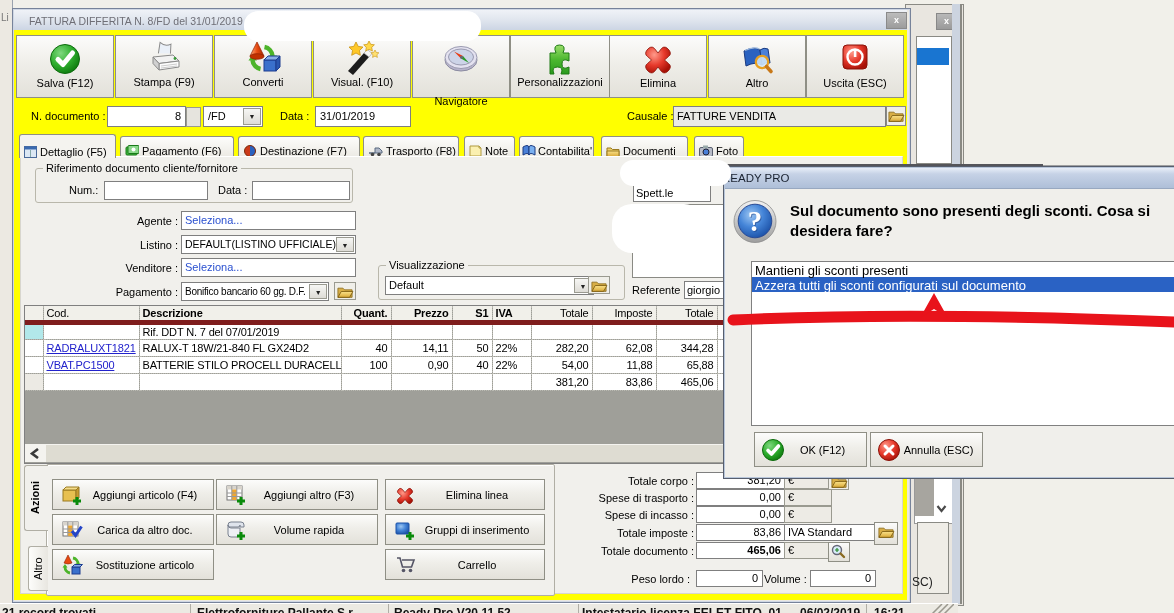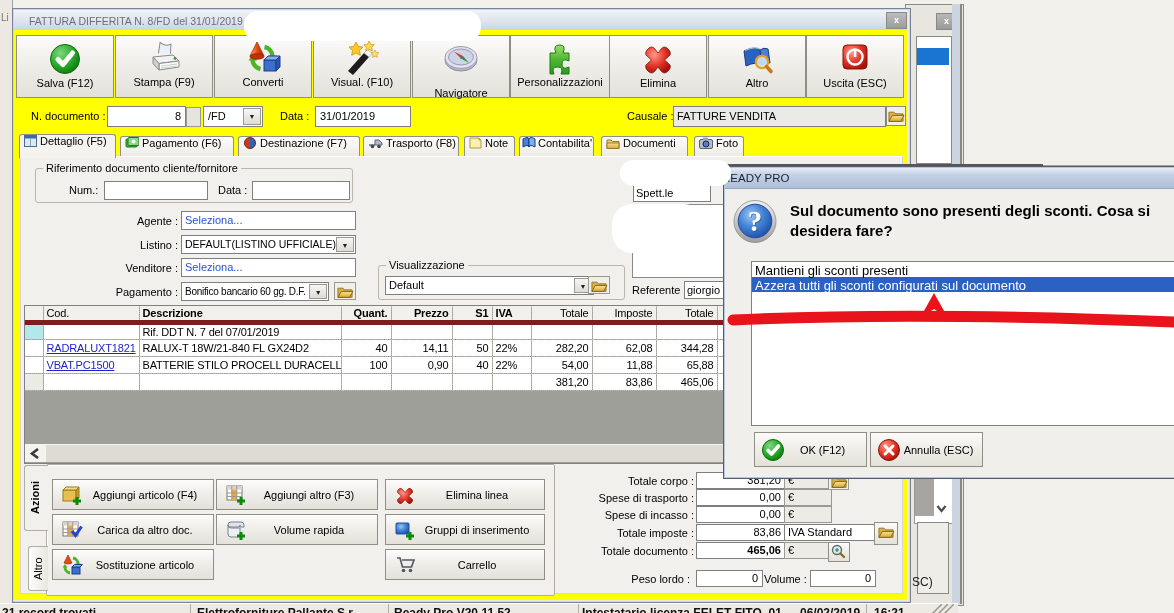--- a/index.html
+++ b/index.html
@@ -10,21 +10,21 @@
 .btn{background:linear-gradient(#fcfcfb,#efeee9 45%,#e3e1da);border:1px solid #8f8f85;text-align:center}
 .fld{background:#fff;border:1px solid #7f7f7f}
 .gfld{background:#edebe5;border:1px solid #9a9a90}
 .lbl{white-space:nowrap}
 .r{text-align:right}
 .grp{border:1px solid #b9b7ab;border-radius:3px}
 .grp>span{position:absolute;top:-7px;left:7px;background:#f1f0ec;padding:0 3px;white-space:nowrap}
 .combo-a{position:absolute;right:1px;top:1px;bottom:1px;width:16px;
  background:linear-gradient(#f6f6f4,#dedcd6);border:1px solid #9a9a90;font-size:7px;line-height:15px;text-align:center;color:#222}
 .tab{background:linear-gradient(#fdfdfb,#eceae4);border:1px solid #8f8f85;border-bottom:none;border-radius:3px 3px 0 0;
- display:flex;align-items:flex-start;padding-left:4px;gap:3px;box-sizing:border-box}
+ display:flex;align-items:flex-end;padding-left:4px;gap:3px;box-sizing:border-box}
 .link{color:#2222cc;text-decoration:underline}
 .sel{color:#2a50d0}
 .blob{background:#fff;border-radius:14px}
 svg{display:block}
 </style></head>
 <body>
 
 <div class="a" style="left:0;top:0;width:12px;height:613px;background:#ece9e2;border-right:1px solid #9aa2ae"></div>
 <div class="a" style="left:1px;top:12px;font-size:10px;color:#777">Li</div>
 
@@ -130,21 +130,21 @@
 
 <div class="a btn" style="left:412px;top:35px;width:96px;height:61px">
  <svg width="38" height="36" style="margin:6px auto 0" viewBox="0 0 38 36">
   <ellipse cx="19" cy="18" rx="16" ry="11" fill="#b8b4cc" stroke="#8a8aa0"></ellipse>
   <ellipse cx="19" cy="15.5" rx="16" ry="11" fill="#e4e2f0" stroke="#9a9ab0"></ellipse>
   <ellipse cx="19" cy="15" rx="12.5" ry="8" fill="#cdd4e8" stroke="#9a9ab0"></ellipse>
   <path d="M12 9.5 L21 14 L19 16.5 Z" fill="#e83c14"></path>
   <path d="M27 21 L21 14 L19 16.5 Z" fill="#2a9a2a"></path>
   <circle cx="19.5" cy="15.2" r="1.5" fill="#667"></circle>
  </svg>
-    <div style="margin-top:9px">Navigatore</div>
+    <div style="margin-top:17px">Navigatore</div>
   </div>
 
 <div class="a btn" style="left:510px;top:35px;width:98px;height:61px">
  <svg width="34" height="36" style="margin:4px auto 0" viewBox="0 0 34 36">
   <defs>
         <linearGradient id="gPuz" x1="0" y1="0" x2="0" y2="1">
           <stop offset="0%" stop-color="#9ade6a"></stop>
           <stop offset="50%" stop-color="#4cb830"></stop>
           <stop offset="100%" stop-color="#2a9a1e"></stop>
         </linearGradient>

